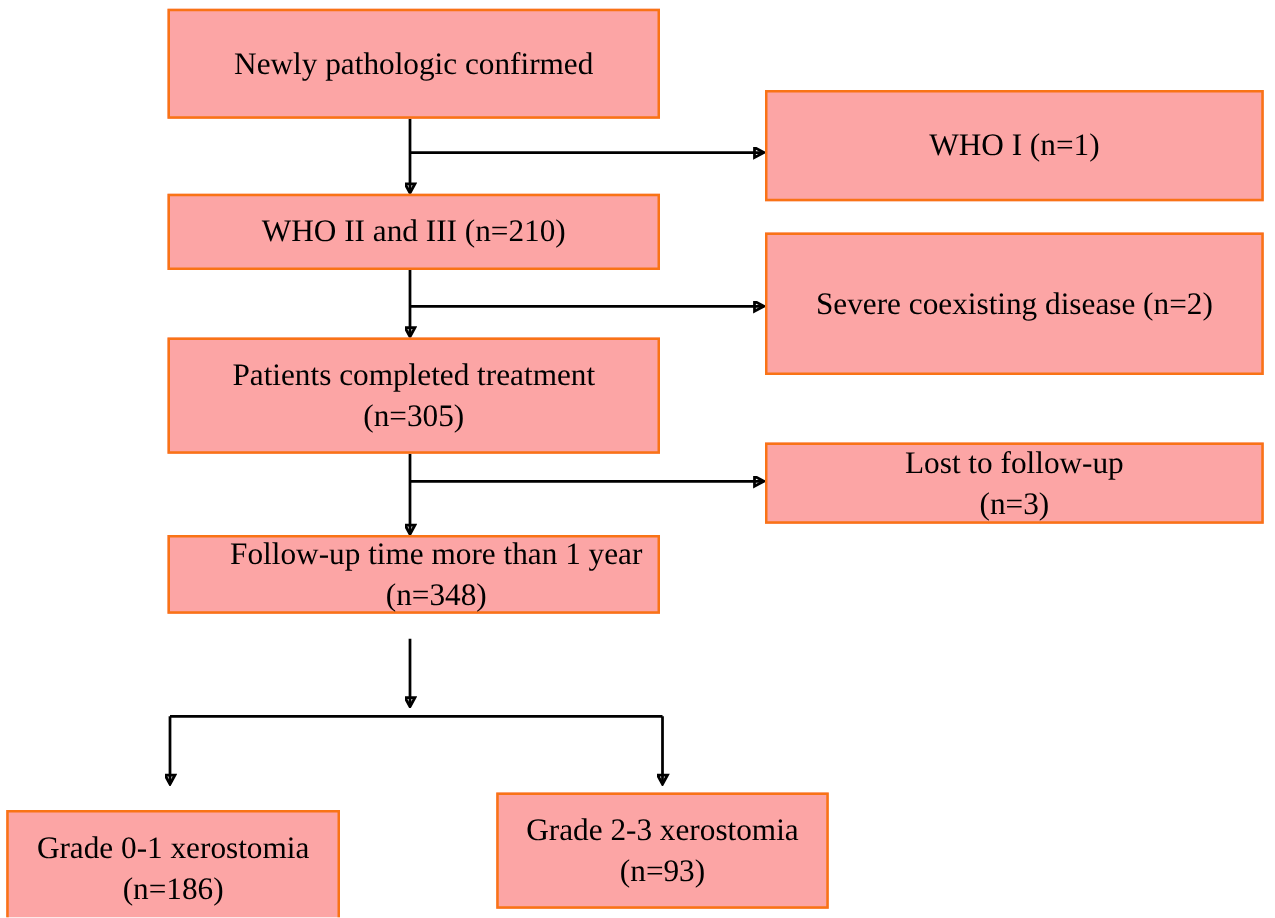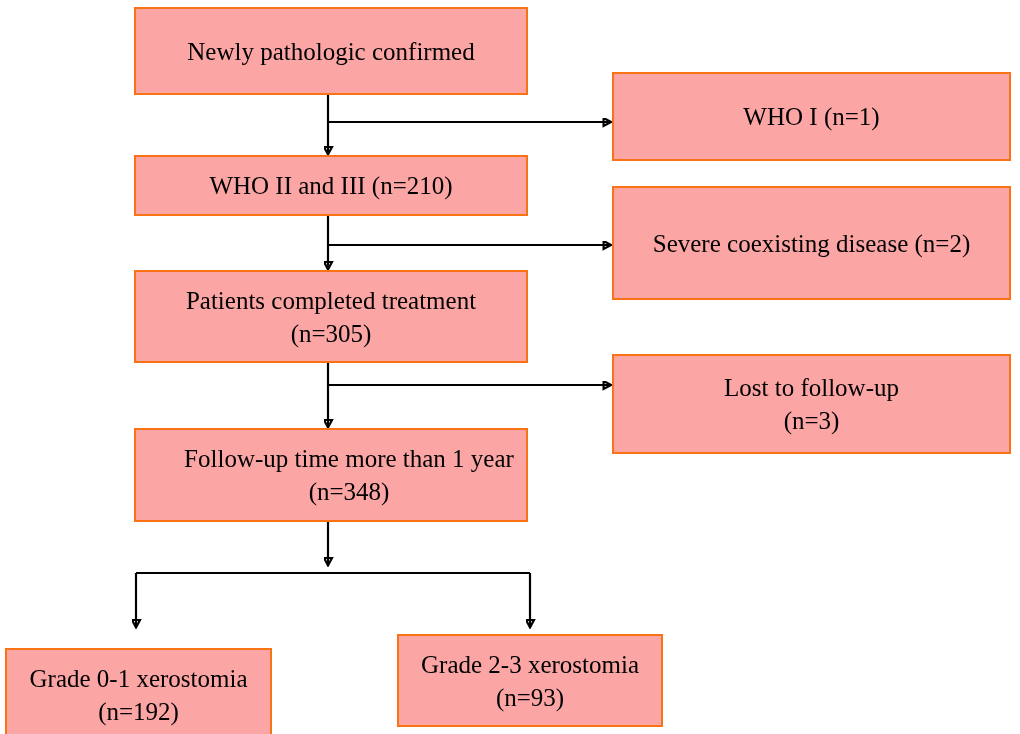--- a/index.html
+++ b/index.html
@@ -98,41 +98,41 @@
 
   <div class="node" style="left:134px; top:155px; width:394px; height:61px;">
     <span class="ln">WHO II and III (n=210)</span>
   </div>
 
   <div class="node" style="left:134px; top:270px; width:394px; height:93px;">
     <span class="ln">Patients completed treatment</span>
     <span class="ln">(n=305)</span>
   </div>
 
-  <div class="node" style="left:134px; top:428px; width:394px; height:94px;padding-left:42px;">
+  <div class="node" style="left:134px; top:428px; width:394px; height:63px;padding-left:42px;">
     <span class="ln">Follow-up time more than 1 year</span>
     <span class="ln">(n=348)</span>
   </div>
 
   <div class="node" style="left:612px; top:72px; width:399px; height:89px;text-align:right;">
     <span class="ln">WHO I (n=1)</span>
   </div>
 
   <div class="node" style="left:612px; top:186px; width:399px; height:114px;">
     <span class="ln">Severe coexisting disease (n=2)</span>
   </div>
 
-  <div class="node" style="left:612px; top:354px; width:399px; height:100px;">
+  <div class="node" style="left:612px; top:354px; width:399px; height:65px;">
     <span class="ln">Lost to follow-up</span>
     <span class="ln">(n=3)</span>
   </div>
 
   <div class="node" style="left:5px; top:634px; width:267px; height:93px;margin-top:14px;">
     <span class="ln">Grade 0-1 xerostomia</span>
-    <span class="ln">(n=192)</span>
+    <span class="ln">(n=186)</span>
   </div>
 
   <div class="node" style="left:397px; top:634px; width:266px; height:93px;">
     <span class="ln">Grade 2-3 xerostomia</span>
     <span class="ln">(n=93)</span>
   </div>
 
 </div>
 
 </body></html>

